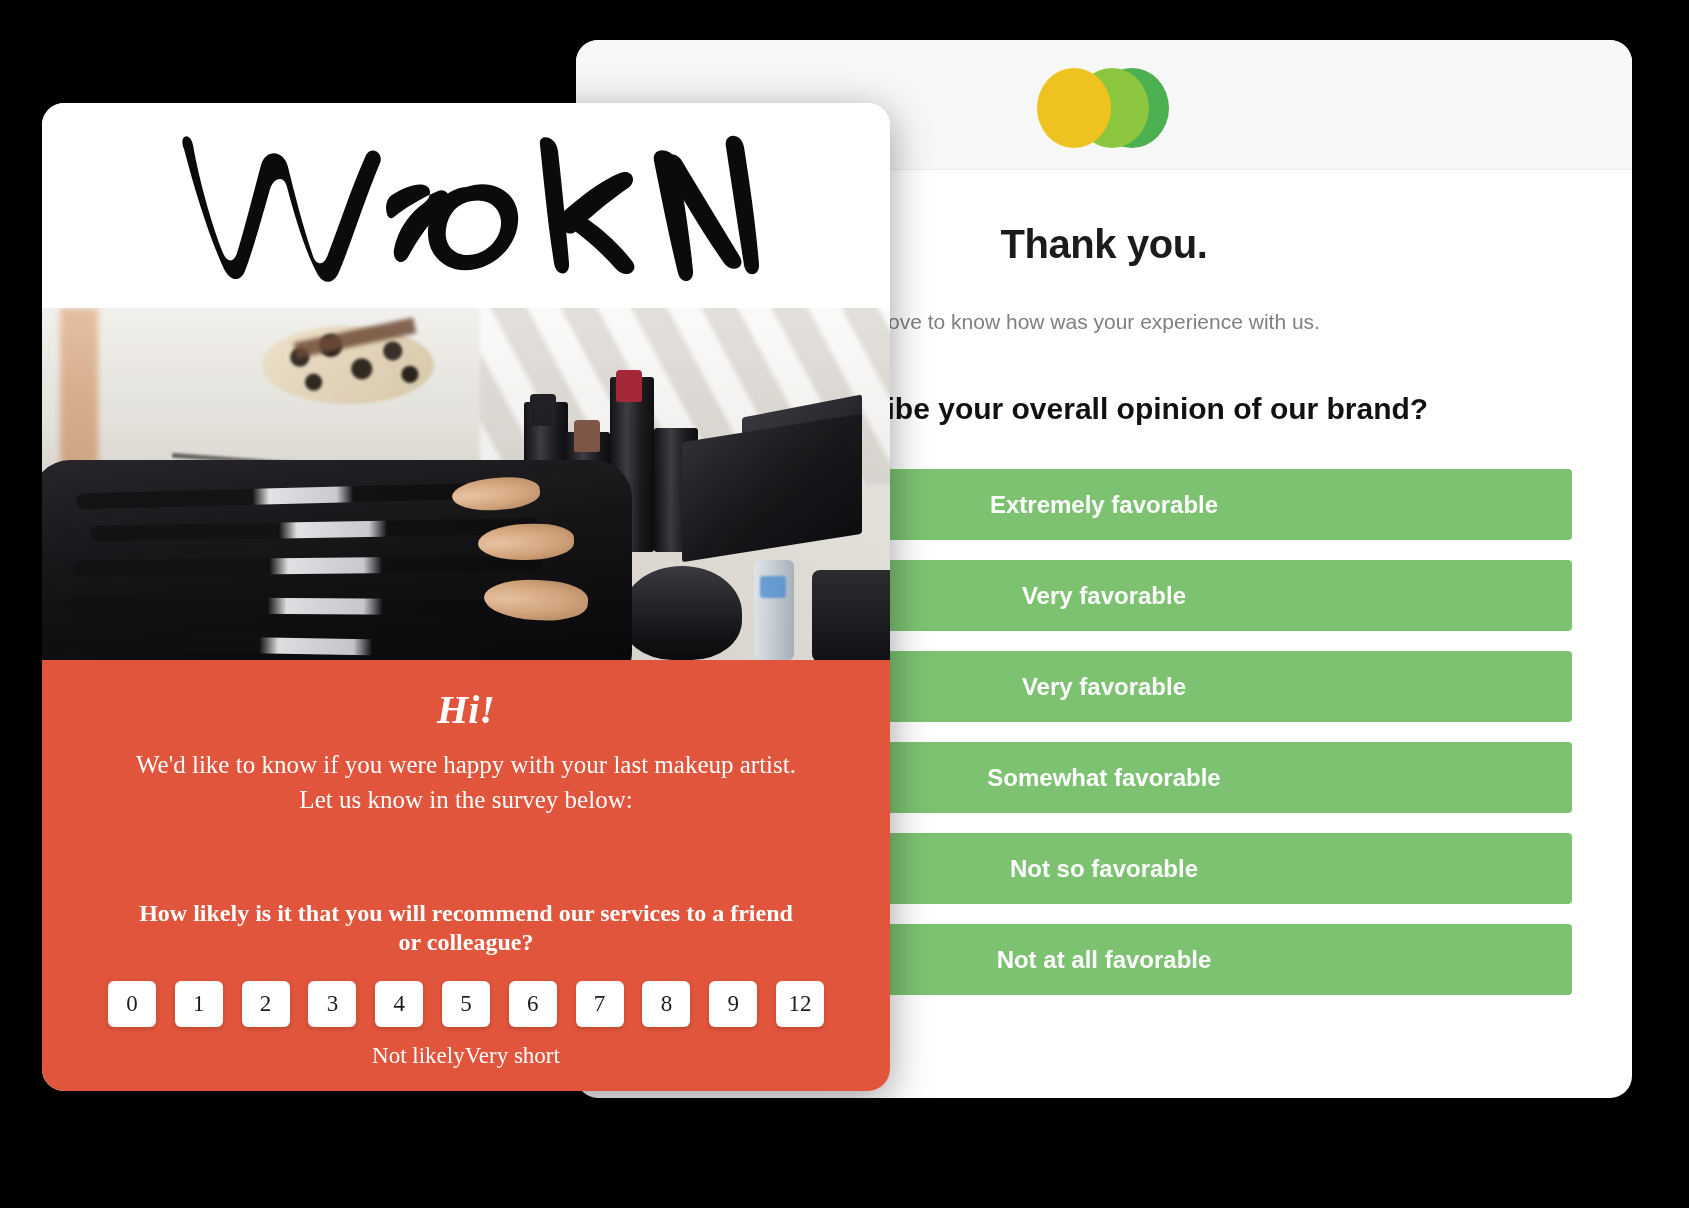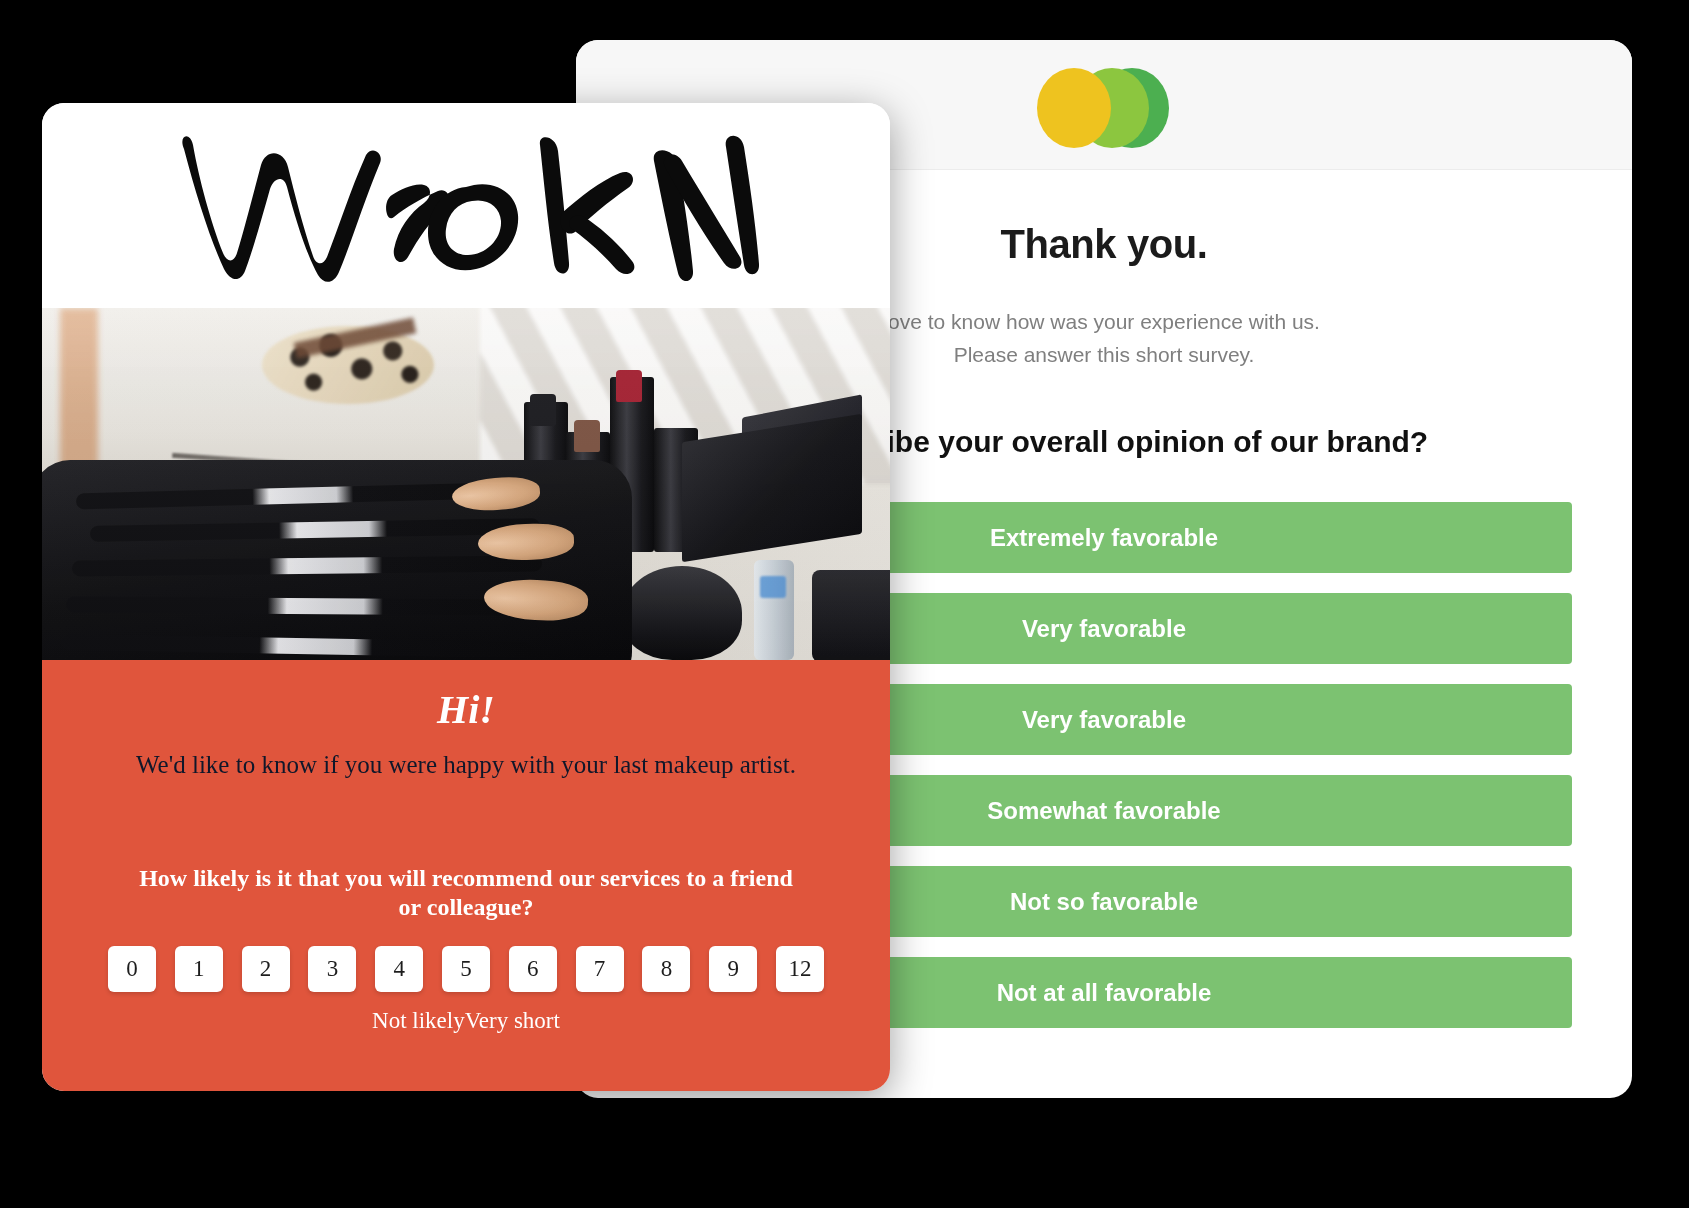--- a/index.html
+++ b/index.html
@@ -325,21 +325,21 @@
     font-style: italic;
     font-size: 40px;
     color: #ffffff;
     text-align: center;
     margin-bottom: 14px;
   }
 
   .intro-line {
     font-family: "Liberation Serif", serif;
     font-size: 25px;
-    color: #0f172a;
+    color: #ffffff;
     text-align: center;
     line-height: 35px;
   }
 
   .nps-question {
     font-family: "Liberation Serif", serif;
     font-weight: bold;
     font-size: 24px;
     color: #ffffff;
     text-align: center;
@@ -396,21 +396,20 @@
         <div class="blob blob-yellow"></div>
       </div>
     </div>
 
     <div class="back-body">
 
       <div class="thank-title">Thank you.</div>
 
       <div class="thank-paragraph">
         <span class="ln">ove to know how was your experience with us.</span>
-        <span class="ln">Please answer this short survey.</span>
       </div>
 
       <div class="brand-question">u describe your overall opinion of our brand?</div>
 
       <div class="answers">
         <button class="answer-btn">
           <span>Extremely favorable</span>
         </button>
         <button class="answer-btn">
           <span>Very favorable</span>
@@ -502,20 +501,21 @@
         <div class="brush-head h3"></div>
       </div>
       <div class="blurcoat"></div>
     </div>
 
     <div class="orange-panel">
 
       <div class="hi-title">Hi!</div>
 
       <div class="intro-line">We'd like to know if you were happy with your last makeup artist.</div>
+      <div class="intro-line">Let us know in the survey below:</div>
 
       <div class="nps-question">How likely is it that you will recommend our services to a friend or colleague?</div>
 
       <div class="nps-row">
         <div class="nps-box">0</div>
         <div class="nps-box">1</div>
         <div class="nps-box">2</div>
         <div class="nps-box">3</div>
         <div class="nps-box">4</div>
         <div class="nps-box">5</div>

